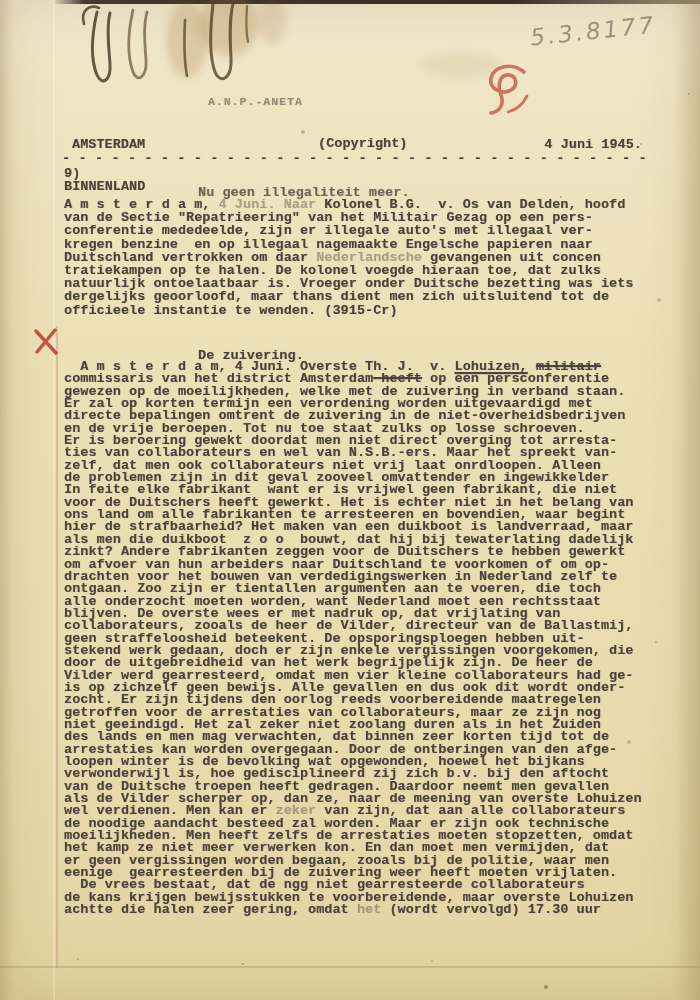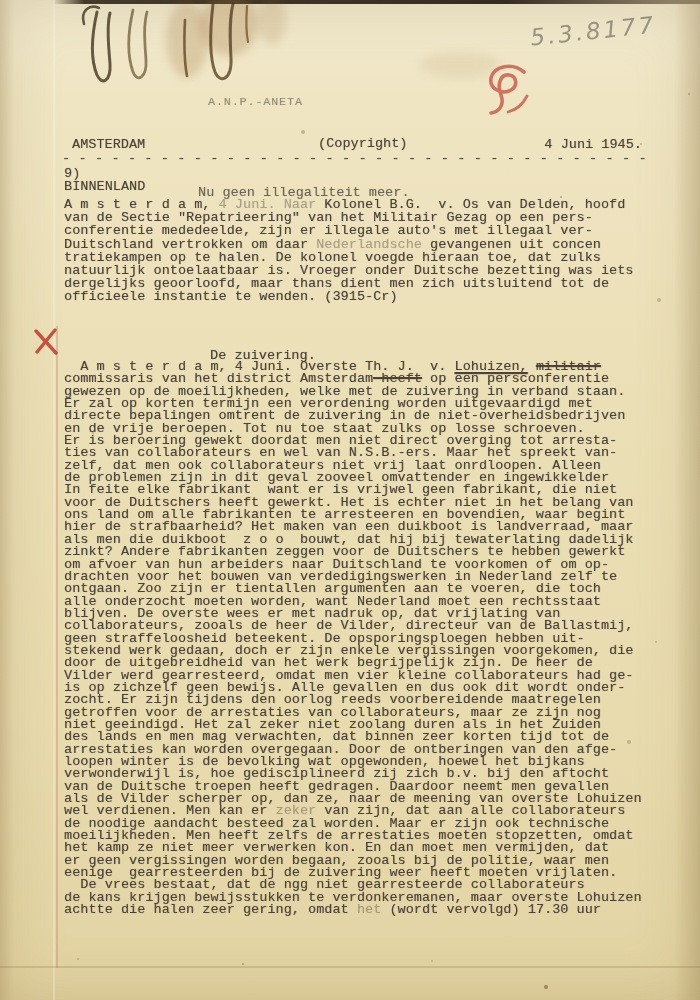--- a/index.html
+++ b/index.html
@@ -7,21 +7,21 @@
     position:relative;width:700px;height:1000px;overflow:hidden;
     font-family:"Liberation Mono","DejaVu Sans Mono",monospace;
     background:
       linear-gradient(90deg, rgba(120,95,50,.18) 0px, rgba(120,95,50,0) 14px),
       linear-gradient(270deg, rgba(115,90,45,.22) 0px, rgba(115,90,45,0) 26px),
       linear-gradient(180deg, #f2ead0 0%, #efe5c2 10%, #ebdfb6 40%, #e8dbae 72%, #e2d3a2 100%);
     box-shadow:inset 0 0 60px rgba(140,110,55,.25);
   }
   .abs{position:absolute;}
   
-  .tw{color:#4a433a;font-weight:normal;font-size:13.4px;letter-spacing:.1px;
+  .tw{color:#4a433a;font-weight:bold;font-size:13.4px;letter-spacing:.1px;
       text-shadow:.4px .4px .7px rgba(80,68,50,.45);}
   .tline{white-space:pre;height:13.2px;line-height:13.2px;}
   .body2 .tline{height:12.35px;line-height:12.35px;}
   .s{text-decoration:line-through;text-decoration-thickness:1.8px;}
   .u{text-decoration:underline;text-decoration-thickness:1.6px;text-underline-offset:2px;}
   .f{opacity:.42;}
   .fade55{opacity:.55;}
   .fade75{opacity:.78;}
   
   #topbar{left:52px;top:0;width:648px;height:4px;
@@ -48,21 +48,21 @@
   
   #agency{left:208px;top:95px;font-size:11.5px;letter-spacing:1px;}
   #copyright{left:318px;top:108px;margin-top:28px;}
   #city{left:72px;top:137px;}
   #date{right:58px;top:137px;}
   #dashline{left:62px;top:151px;letter-spacing:.2px;}
   #pagenum{left:64px;top:166px;}
   #section{left:64px;top:179px;text-align:right;}
   #title1{left:198px;top:185px;}
   #body1{left:64px;top:198px;}
-  #title2{left:210px;top:348px;}
+  #title2{left:198px;top:348px;}
   #body2{left:64px;top:361px;}
 </style>
 </head>
 <body>
 
 <div id="paper">
 
   <div class="abs" id="topbar"></div>
   <div class="abs stain" id="stain1"></div>
   <div class="abs stain" id="stain2"></div>
@@ -100,20 +100,21 @@
   <div class="abs tw" id="date">4 Juni 1945.</div>
   <div class="abs tw" id="dashline">- - - - - - - - - - - - - - - - - - - - - - - - - - - - - - - - - - - -</div>
   <div class="abs tw" id="pagenum">9)</div>
   <div class="abs tw" id="section">BINNENLAND</div>
 
   <div class="abs tw fade75" id="title1">Nu geen illegaliteit meer.</div>
   <div class="abs tw" id="body1">
       <div class="tline"><span>A m s t e r d a m,</span><span class="f"> 4 Juni. Naar</span><span> Kolonel B.G.  v. Os van Delden, hoofd</span></div>
       <div class="tline"><span>van de Sectie "Repatrieering" van het Militair Gezag op een pers-</span></div>
       <div class="tline"><span>conferentie mededeelde, zijn er illegale auto's met illegaal ver-</span></div>
+      <div class="tline"><span>kregen benzine  en op illegaal nagemaakte Engelsche papieren naar</span></div>
       <div class="tline"><span>Duitschland vertrokken om daar </span><span class="f">Nederlandsche</span><span> gevangenen uit concen</span></div>
       <div class="tline"><span>tratiekampen op te halen. De kolonel voegde hieraan toe, dat zulks</span></div>
       <div class="tline"><span>natuurlijk ontoelaatbaar is. Vroeger onder Duitsche bezetting was iets</span></div>
       <div class="tline"><span>dergelijks geoorloofd, maar thans dient men zich uitsluitend tot de</span></div>
       <div class="tline"><span>officieele instantie te wenden. (3915-Cr)</span></div>
     </div>
 
   <div class="abs tw" id="title2">De zuivering.</div>
   <div class="abs tw body2" id="body2">
       <div class="tline"><span>  A m s t e r d a m, 4 Juni. Overste Th. J.  v. </span><span class="u">Lohuizen,</span><span> </span><span class="s">militair</span></div>
@@ -152,17 +153,17 @@
       <div class="tline"><span>verwonderwijl is, hoe gedisciplineerd zij zich b.v. bij den aftocht</span></div>
       <div class="tline"><span>van de Duitsche troepen heeft gedragen. Daardoor neemt men gevallen</span></div>
       <div class="tline"><span>als de Vilder scherper op, dan ze, naar de meening van overste Lohuizen</span></div>
       <div class="tline"><span>wel verdienen. Men kan er </span><span class="f">zeker</span><span> van zijn, dat aan alle collaborateurs</span></div>
       <div class="tline"><span>de noodige aandacht besteed zal worden. Maar er zijn ook technische</span></div>
       <div class="tline"><span>moeilijkheden. Men heeft zelfs de arrestaties moeten stopzetten, omdat</span></div>
       <div class="tline"><span>het kamp ze niet meer verwerken kon. En dan moet men vermijden, dat</span></div>
       <div class="tline"><span>er geen vergissingen worden begaan, zooals bij de politie, waar men</span></div>
       <div class="tline"><span>eenige  gearresteerden bij de zuivering weer heeft moeten vrijlaten.</span></div>
       <div class="tline"><span>  De vrees bestaat, dat de ngg niet gearresteerde collaborateurs</span></div>
-      <div class="tline"><span>de kans krijgen bewijsstukken te verdonkeremanen, maar overste Lohuizen</span></div>
+      <div class="tline"><span>de kans krijgen bewijsstukken te voorbereidende, maar overste Lohuizen</span></div>
       <div class="tline"><span>achtte die halen zeer gering, omdat </span><span class="f">het</span><span> (wordt vervolgd) 17.30 uur</span></div>
     </div>
 
 </div>
 
 </body></html>

